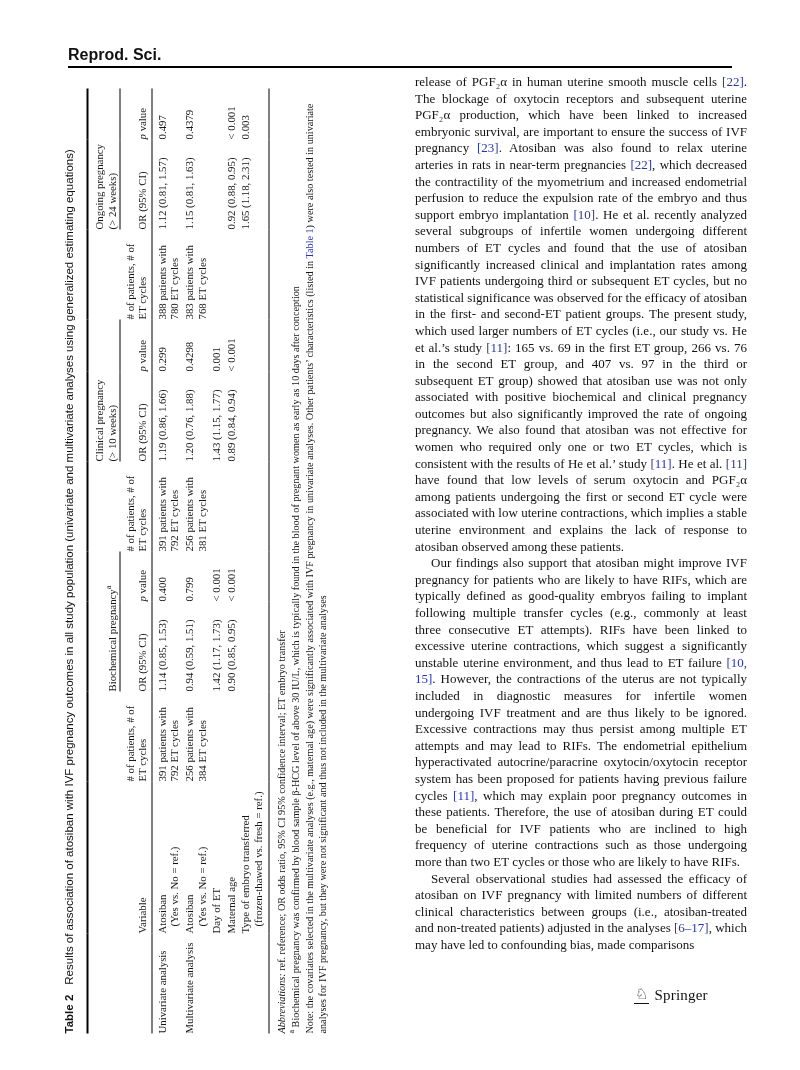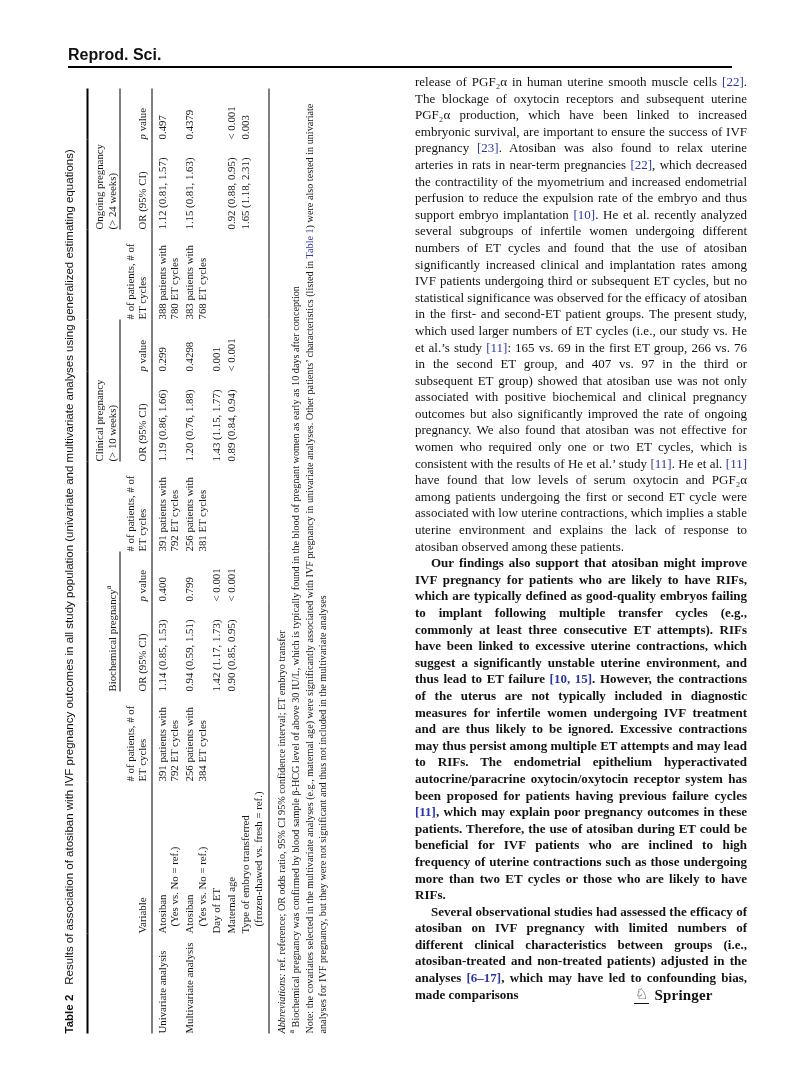--- a/index.html
+++ b/index.html
@@ -43,32 +43,32 @@
   .footnotes{margin-top:5px;width:945px;font-size:10.2px;line-height:13px;color:#161616;}
   .footnotes p{margin:0 0 1px 0;}
   .fn-label{font-style:italic;}
 
   
   .article{
     position:absolute;left:403px;top:74px;width:332px;
     font-size:13px;line-height:16.6px;text-align:justify;color:#131313;margin-left:12px;
   }
   .article p{margin:0;}
-  .article p.indent{text-indent:16px;font-weight:bold;}
+  .article p.indent{text-indent:16px;}
   .cite{color:#2b35a8;}
 
   
   .springer{
     position:absolute;left:634px;top:987px;display:flex;align-items:center;gap:5px;
     font-family:"Liberation Serif", serif;
   }
   .sp-glyph{
     font-size:15px;line-height:15px;border-bottom:1.5px solid #111;padding:0 1px 1px 1px;color:#111;
   }
-  .sp-name{font-size:15px;font-weight:bold;color:#111;letter-spacing:0.2px;}
+  .sp-name{font-size:15px;font-weight:normal;color:#111;letter-spacing:0.2px;}
 </style>
 </head>
 <body>
 
 <div class="journal">Reprod. Sci.</div>
 <div class="header-rule"></div>
 
 <div class="table-wrap">
   <p class="tbl-caption">
     <span class="cap-label">Table 2</span><span>Results of association of atosiban with IVF pregnancy outcomes in all study population (univariate and multivariate analyses using generalized estimating equations)</span>

